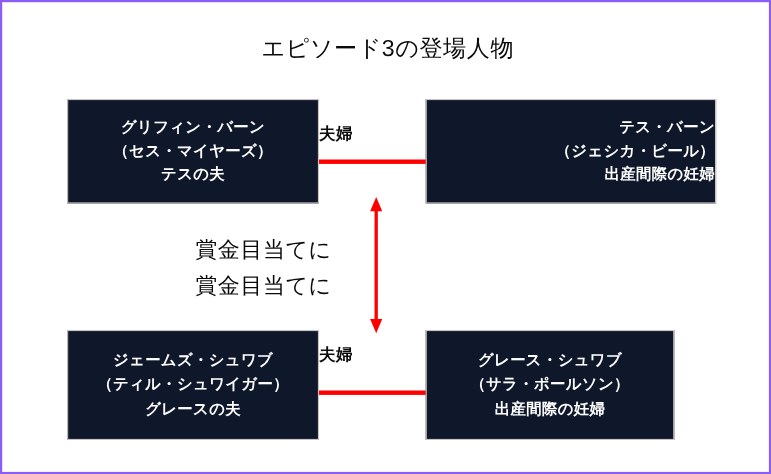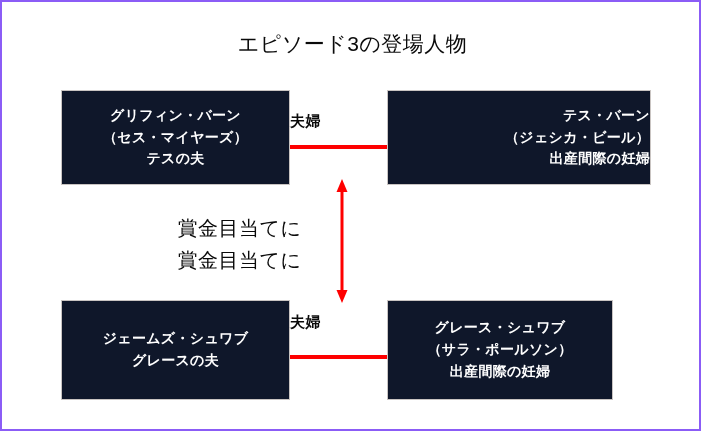--- a/index.html
+++ b/index.html
@@ -115,20 +115,21 @@
   </div>
 
   <div class="node" id="node-top-right">
     <span class="line">テス・バーン</span>
     <span class="line">（ジェシカ・ビール）</span>
     <span class="line">出産間際の妊婦</span>
   </div>
 
   <div class="node" id="node-bottom-left">
     <span class="line">ジェームズ・シュワブ</span>
+    <span class="line">（ティル・シュワイガー）</span>
     <span class="line">グレースの夫</span>
   </div>
 
   <div class="node" id="node-bottom-right">
     <span class="line">グレース・シュワブ</span>
     <span class="line">（サラ・ポールソン）</span>
     <span class="line">出産間際の妊婦</span>
   </div>
 
   <div class="connector-line" id="connector-top"></div>

